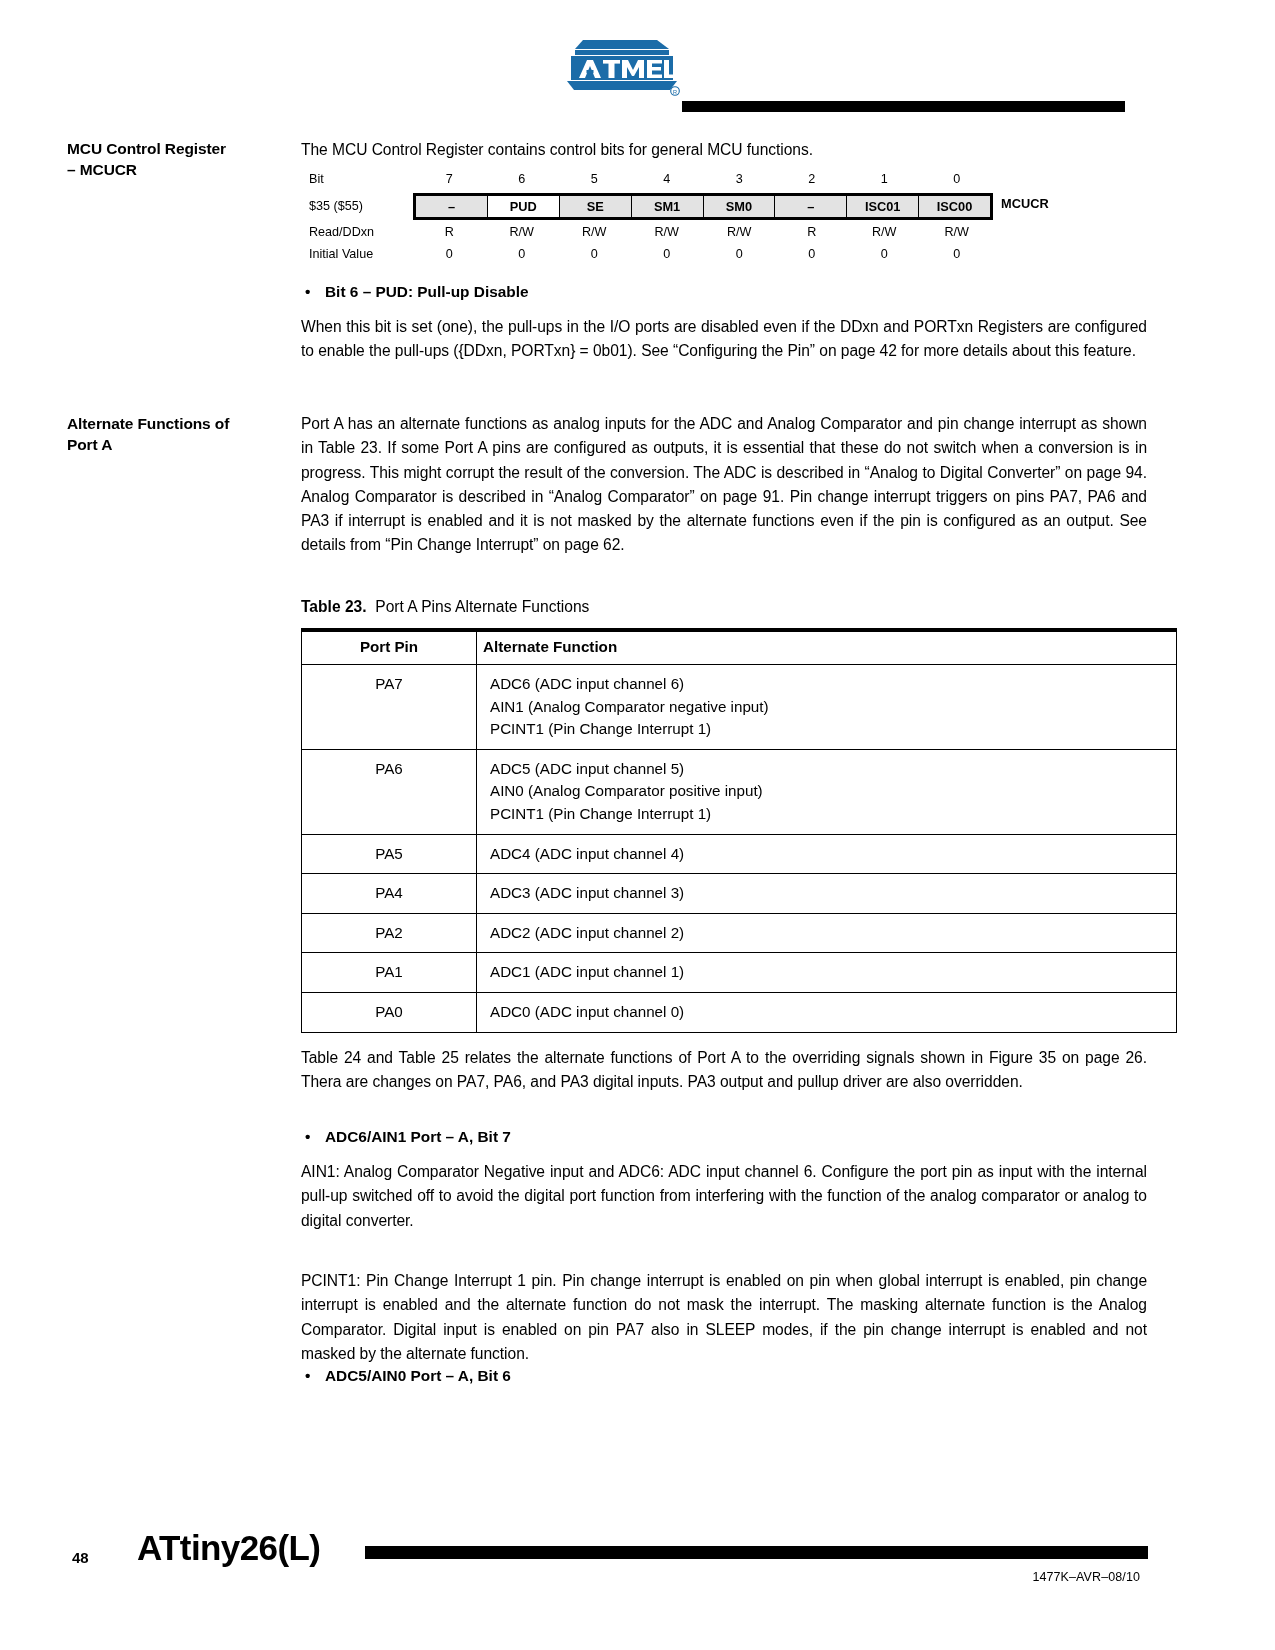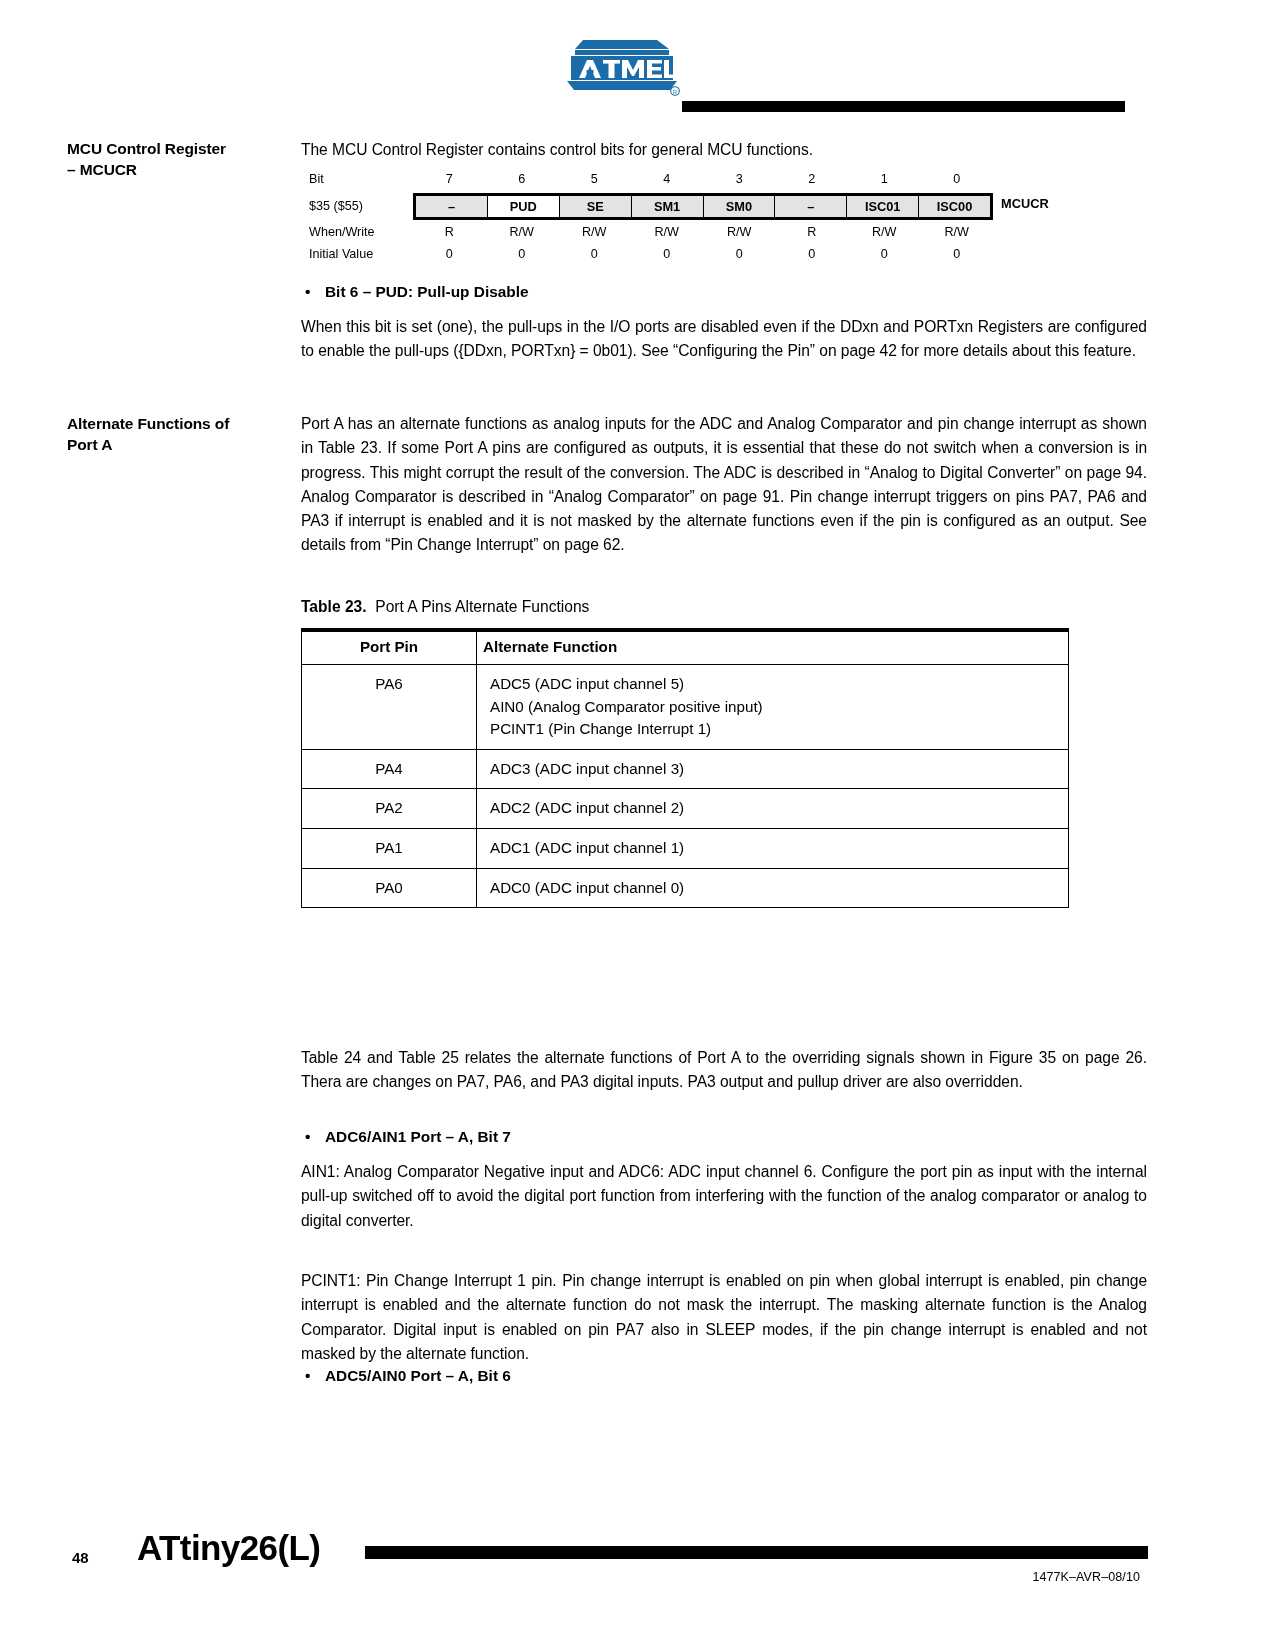--- a/index.html
+++ b/index.html
@@ -150,21 +150,21 @@
 
   
   .table-caption {
     font-size: 15.6px;
     margin: 0;
   }
   .table-caption b { font-weight: bold; }
 
   table.alt-func {
     border-collapse: collapse;
-    width: 768px;
+    width: 876px;
     table-layout: fixed;
     font-size: 15.2px;
   }
   table.alt-func th,
   table.alt-func td {
     border: 1px solid #000000;
     padding: 0;
     vertical-align: top;
   }
   table.alt-func thead th {
@@ -267,21 +267,21 @@
   <div>Port A</div>
 </div>
 
 <div class="content" style="top:138px;">
   <p class="body-text nojust">The MCU Control Register contains control bits for general MCU functions.</p>
 </div>
 
 <div class="reg-block">
   <div class="reg-row-label" style="top:0px;">Bit</div>
   <div class="reg-row-label" style="top:27px;">$35 ($55)</div>
-  <div class="reg-row-label" style="top:53px;">When/Write</div>
+  <div class="reg-row-label" style="top:53px;">Read/DDxn</div>
   <div class="reg-row-label" style="top:75px;">Initial Value</div>
 
   <div class="reg-bitnums">
     <span>7</span>
     <span>6</span>
     <span>5</span>
     <span>4</span>
     <span>3</span>
     <span>2</span>
     <span>1</span>
@@ -349,22 +349,30 @@
 <div class="content" style="top:628px;">
   <table class="alt-func">
     <thead>
       <tr>
         <th class="c-pin">Port Pin</th>
         <th class="c-fn">Alternate Function</th>
       </tr>
     </thead>
     <tbody>
       <tr>
+        <td class="c-pin">PA7</td>
+        <td class="c-fn">ADC6 (ADC input channel 6)<br>AIN1 (Analog Comparator negative input)<br>PCINT1 (Pin Change Interrupt 1)</td>
+      </tr>
+      <tr>
         <td class="c-pin">PA6</td>
         <td class="c-fn">ADC5 (ADC input channel 5)<br>AIN0 (Analog Comparator positive input)<br>PCINT1 (Pin Change Interrupt 1)</td>
+      </tr>
+      <tr>
+        <td class="c-pin">PA5</td>
+        <td class="c-fn">ADC4 (ADC input channel 4)</td>
       </tr>
       <tr>
         <td class="c-pin">PA4</td>
         <td class="c-fn">ADC3 (ADC input channel 3)</td>
       </tr>
       <tr>
         <td class="c-pin">PA2</td>
         <td class="c-fn">ADC2 (ADC input channel 2)</td>
       </tr>
       <tr>

